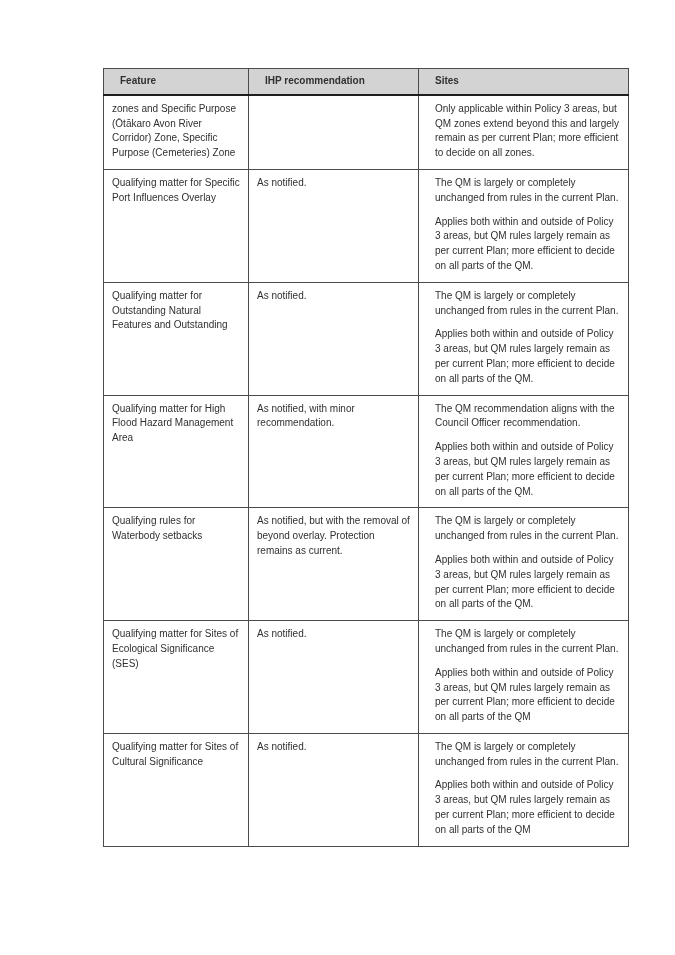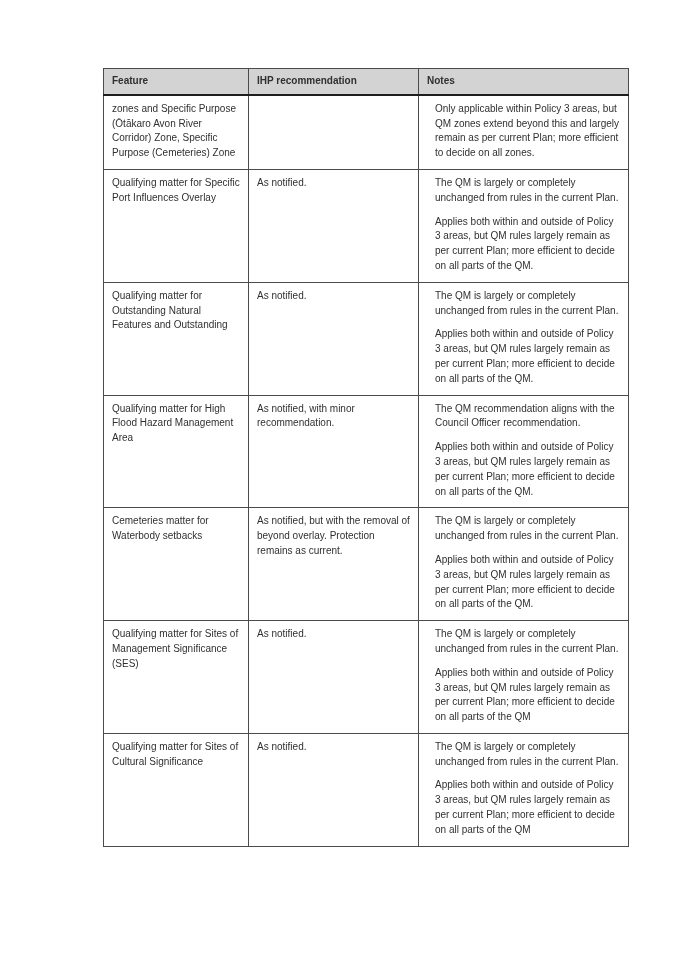--- a/index.html
+++ b/index.html
@@ -30,21 +30,21 @@
     border: 1px solid #4b4b4b;
     vertical-align: top;
     text-align: left;
     font-size: 10px;
     line-height: 1.48;
   }
   .doc-table thead th {
     background: #d3d3d3;
     font-weight: bold;
     font-size: 10px;
-    padding: 5px 8px 5px 8px;
+    padding: 5px 8px 5px 16px;
     border-bottom: 2px solid #1e1e1e;
   }
   .doc-table tbody td {
     padding: 6px 8px 8px 8px;
   }
   .doc-table tbody td p { margin: 0 0 9px 8px; }
   .doc-table tbody td p:last-child { margin-bottom: 0; }
   .doc-table tbody tr.short-row td { height: 50px; }
   .doc-table tbody tr.pad-row td { height: 71px; }
 </style>
@@ -56,21 +56,21 @@
   <table class="doc-table">
     <colgroup>
       <col class="c-feature">
       <col class="c-rec">
       <col class="c-notes">
     </colgroup>
     <thead>
       <tr>
           <th>Feature</th>
           <th>IHP recommendation</th>
-          <th>Notes</th>
+          <th>Sites</th>
         </tr>
     </thead>
     <tbody>
         <tr>
           <td>zones and Specific Purpose (Ōtākaro Avon River Corridor) Zone, Specific Purpose (Cemeteries) Zone</td>
           <td></td>
           <td>
             <p>Only applicable within Policy 3 areas, but QM zones extend beyond this and largely remain as per current Plan; more efficient to decide on all zones.</p>
           </td>
         </tr>
@@ -92,29 +92,29 @@
         </tr>
         <tr>
           <td>Qualifying matter for High Flood Hazard Management Area</td>
           <td>As notified, with minor recommendation.</td>
           <td>
             <p>The QM recommendation aligns with the Council Officer recommendation.</p>
             <p>Applies both within and outside of Policy 3 areas, but QM rules largely remain as per current Plan; more efficient to decide on all parts of the QM.</p>
           </td>
         </tr>
         <tr>
-          <td>Cemeteries matter for Waterbody setbacks</td>
+          <td>Qualifying rules for Waterbody setbacks</td>
           <td>As notified, but with the removal of beyond overlay. Protection remains as current.</td>
           <td>
             <p>The QM is largely or completely unchanged from rules in the current Plan.</p>
             <p>Applies both within and outside of Policy 3 areas, but QM rules largely remain as per current Plan; more efficient to decide on all parts of the QM.</p>
           </td>
         </tr>
         <tr>
-          <td>Qualifying matter for Sites of Management Significance (SES)</td>
+          <td>Qualifying matter for Sites of Ecological Significance (SES)</td>
           <td>As notified.</td>
           <td>
             <p>The QM is largely or completely unchanged from rules in the current Plan.</p>
             <p>Applies both within and outside of Policy 3 areas, but QM rules largely remain as per current Plan; more efficient to decide on all parts of the QM</p>
           </td>
         </tr>
         <tr>
           <td>Qualifying matter for Sites of Cultural Significance</td>
           <td>As notified.</td>
           <td>

